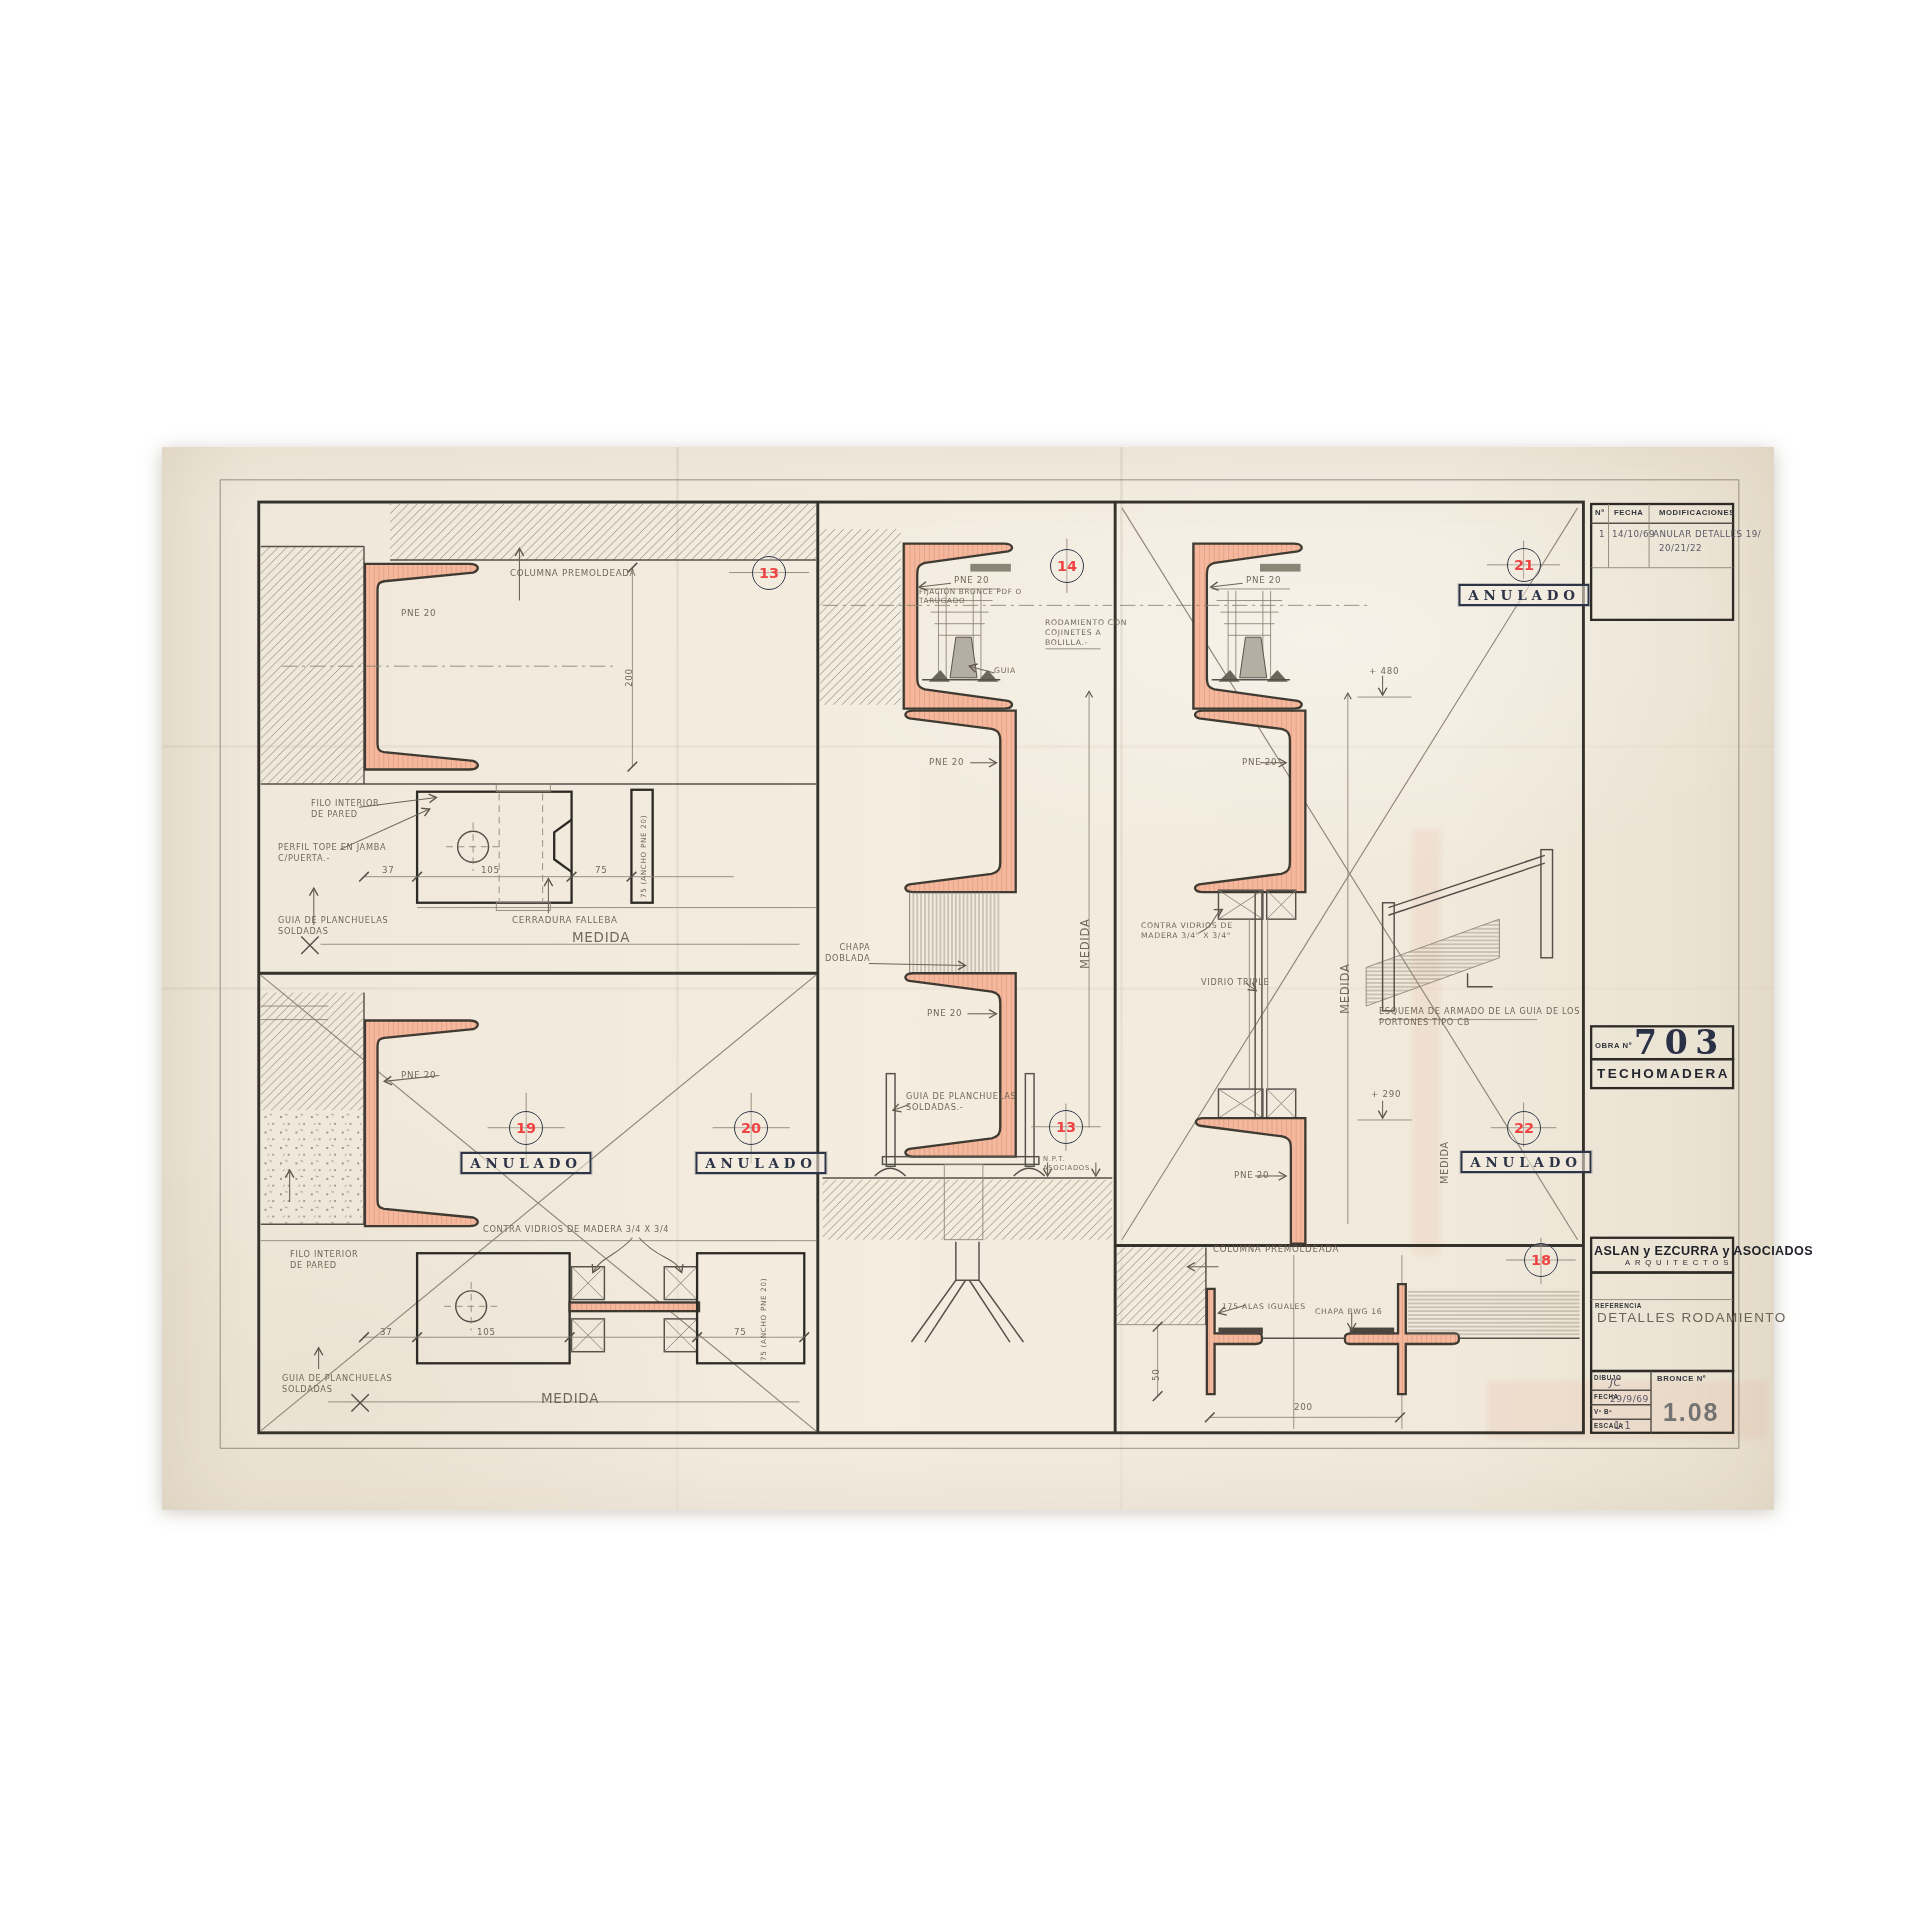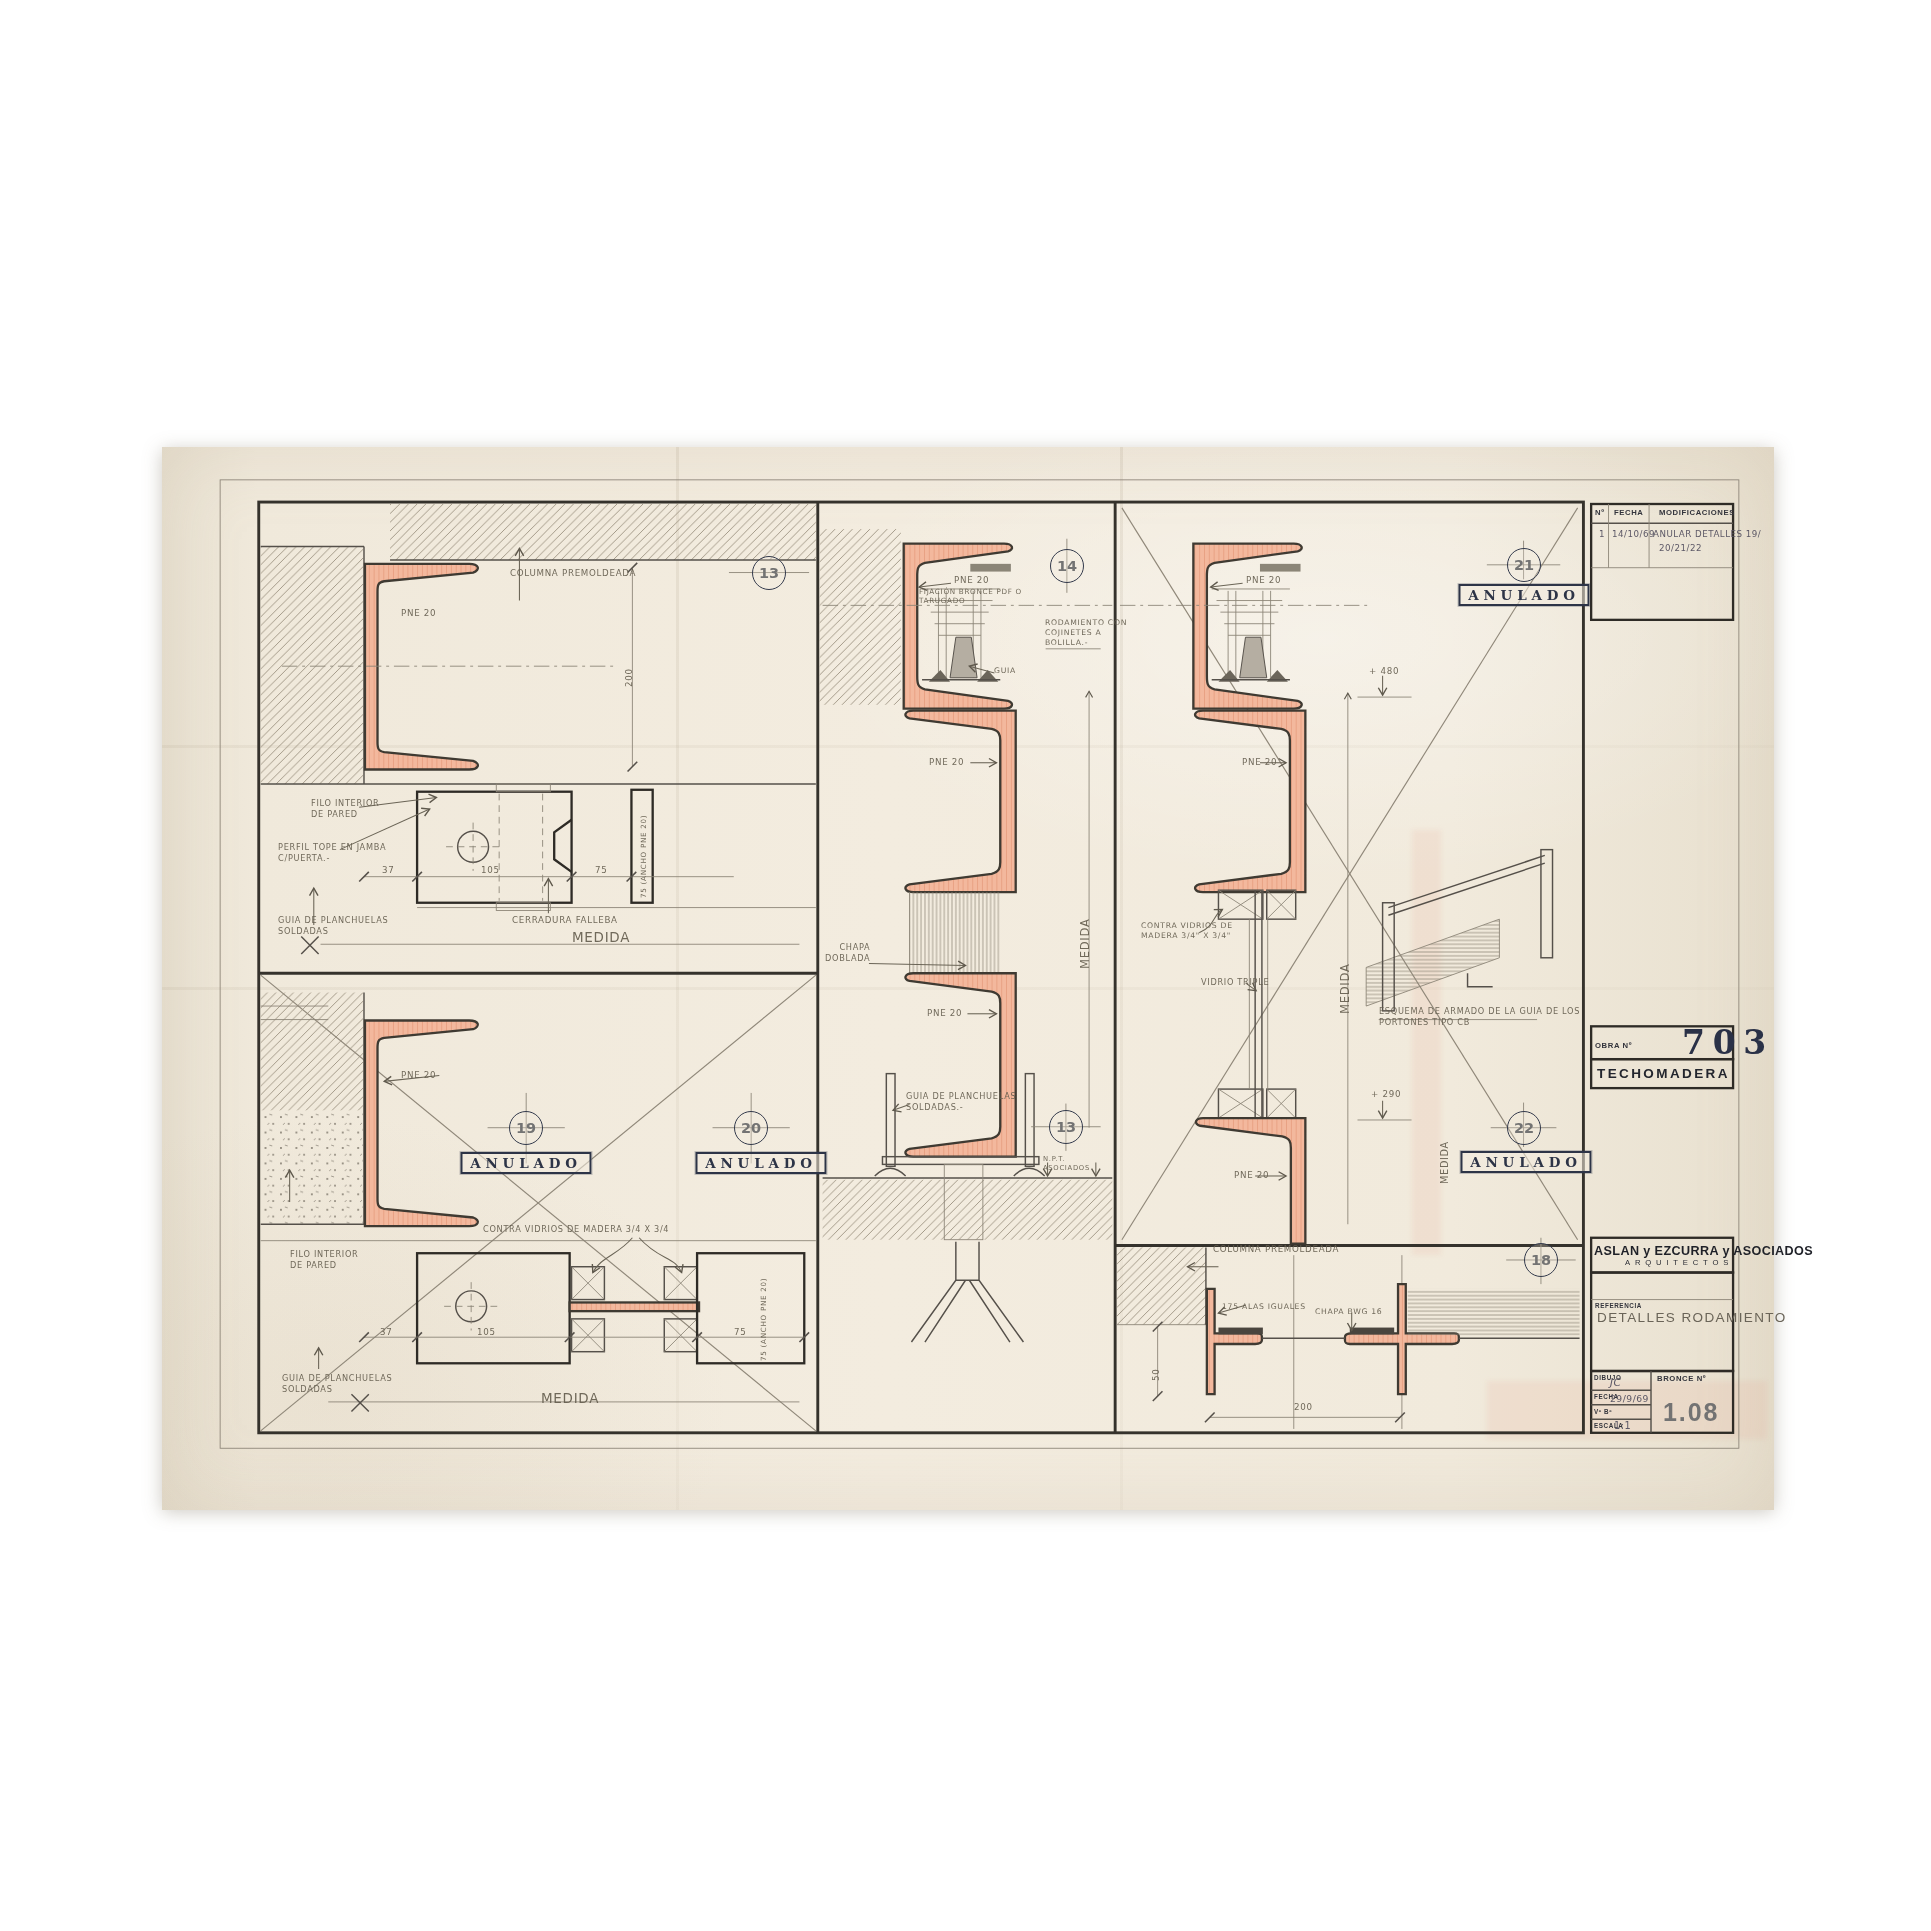--- a/index.html
+++ b/index.html
@@ -26,32 +26,32 @@
   .dash{stroke-dasharray:16 5 3 5}
   .dsh2{stroke-dasharray:7 5}
   .xline{stroke:#8f8779;stroke-width:1.2;fill:none}
   .tick{stroke:#55504a;stroke-width:1.6}
   
   .dl{position:absolute;font-family:"DejaVu Sans",sans-serif;color:#655e4f;
       letter-spacing:0.7px;white-space:pre;line-height:1.3;opacity:0.92;}
   .rot{transform:rotate(-90deg);transform-origin:0 0;}
   .circ{position:absolute;width:32px;height:32px;border:1.9px solid #333a4c;border-radius:50%;
         display:flex;align-items:center;justify-content:center;
-        font:bold 14.5px "DejaVu Sans",sans-serif;color:#737373;
+        font:bold 14.5px "DejaVu Sans",sans-serif;color:#ef4444;
         transform:translate(-50%,-50%);background:rgba(243,236,224,0.25);}
   .anulado{position:absolute;border:2.4px solid #2d3447;padding:1px 7.7px;
         font-family:"DejaVu Serif",serif;font-weight:bold;font-size:13.5px;
         letter-spacing:4.8px;color:#2d3447;transform:translate(-50%,-50%);
         background:rgba(242,235,223,0.55);box-shadow:0 0 0 1px rgba(45,52,71,0.25);}
   
   .tb{position:absolute;color:#2a2c34;}
   .stampsmall{font-size:7.7px;font-weight:bold;letter-spacing:0.6px;color:#33343c;}
   .hand{font-family:"DejaVu Sans",sans-serif;color:#5c5866;letter-spacing:0.5px;}
   .obra-num{font-family:"DejaVu Serif",serif;font-weight:bold;font-size:33px;
-            letter-spacing:7.7px;color:#2a3147;margin-left:48px;}
+            letter-spacing:7.7px;color:#2a3147;}
   .obra-name{font-weight:bold;font-size:13.5px;letter-spacing:2.4px;color:#23262e;}
   .firm{font-weight:bold;font-size:12.6px;color:#1f2128;letter-spacing:0.4px;}
   .firm-sub{font-size:7.7px;letter-spacing:4.8px;color:#2a2c34;}
   .plano{font-weight:bold;font-size:25px;color:#737373;letter-spacing:1.9px;}
   .ref-val{font-size:13.5px;color:#6a6458;letter-spacing:1.4px;}
 </style>
 </head>
 <body>
 
 <div id="stage">

